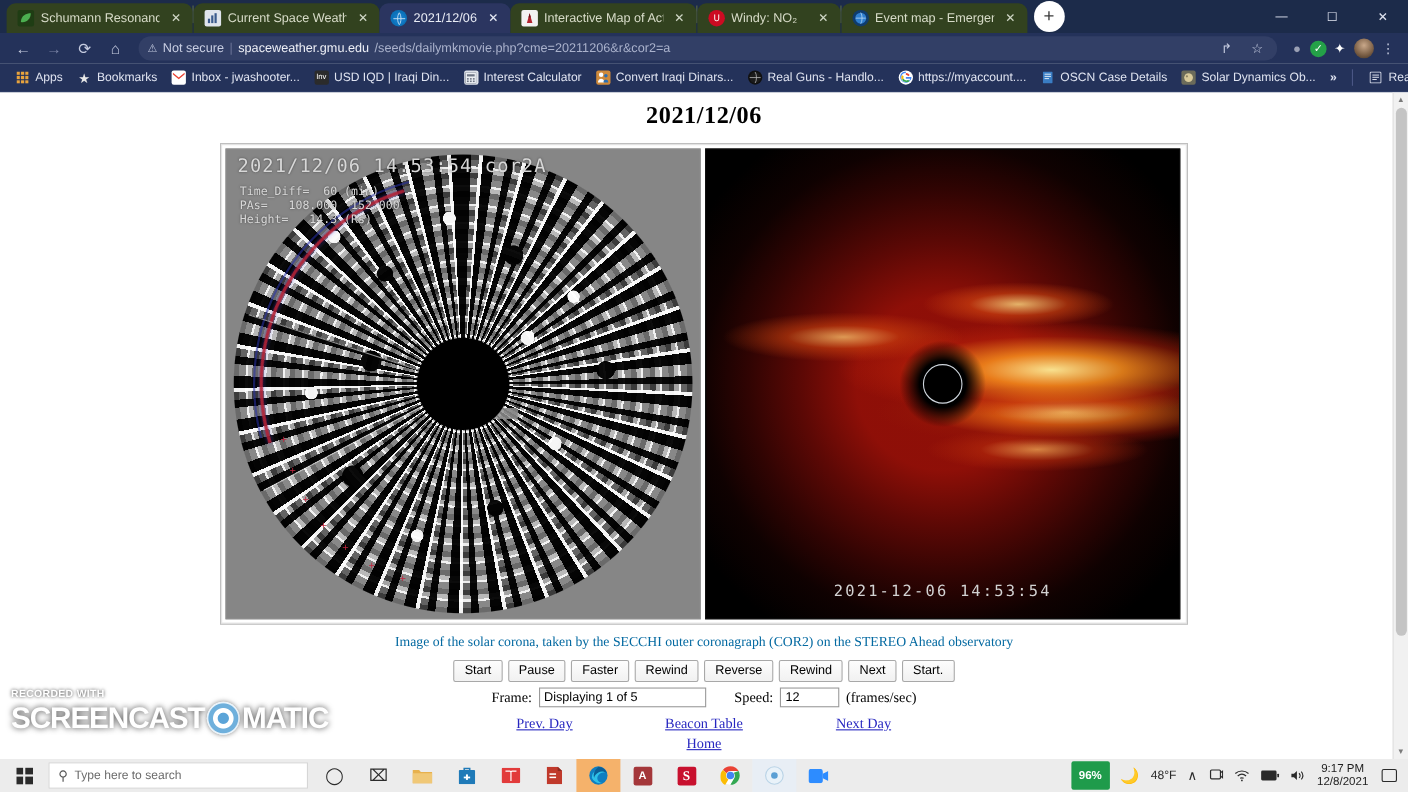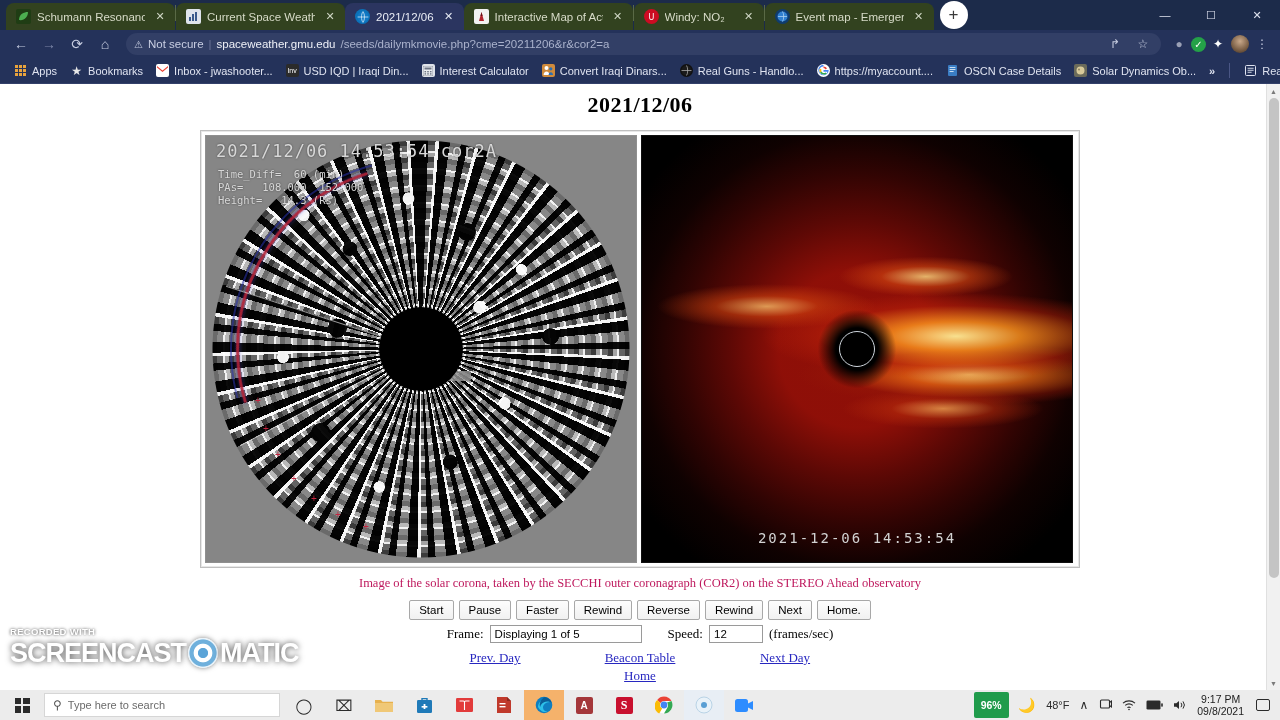--- a/index.html
+++ b/index.html
@@ -351,21 +351,21 @@
     text-align: center;
     color: #d2d2d2;
     font-family: "DejaVu Sans Mono", monospace;
     font-size: 14px;
     letter-spacing: 2px;
   }
 
   .caption {
     font-family: "Liberation Serif", serif;
     font-size: 12.5px;
-    color: #be185d;
+    color: #0369a1;
     margin-top: 8px;
   }
 
   .ctrl-row {
     margin-top: 9px;
     display: flex;
     justify-content: center;
     gap: 5px;
   }
   .ctrl-btn {
@@ -827,21 +827,21 @@
       <div class="caption">Image of the solar corona, taken by the SECCHI outer coronagraph (COR2) on the STEREO Ahead observatory</div>
 
       <div class="ctrl-row">
         <button class="ctrl-btn">Start</button>
         <button class="ctrl-btn">Pause</button>
         <button class="ctrl-btn">Faster</button>
         <button class="ctrl-btn">Rewind</button>
         <button class="ctrl-btn">Reverse</button>
         <button class="ctrl-btn">Rewind</button>
         <button class="ctrl-btn">Next</button>
-        <button class="ctrl-btn">Home.</button>
+        <button class="ctrl-btn">Start.</button>
       </div>
 
       <div class="field-row">
         <span>Frame:</span>
         <input class="txtinput in-frame" readonly="" value="Displaying 1 of 5" style="">
         <span style="width:14px"></span>
         <span>Speed:</span>
         <input class="txtinput in-speed" readonly="" value="12" style="">
         <span>(frames/sec)</span>
       </div>
@@ -983,17 +983,17 @@
         </svg>
     </span>
     <span class="tray-ic">
       <svg width="14" height="12" viewBox="0 0 14 12">
           <path d="M1 4.3h2.3L6 2v8L3.3 7.7H1z" fill="#2b2b2b"></path>
           <path d="M8 3.8a3.4 3.4 0 0 1 0 4.4M10 2.4a5.8 5.8 0 0 1 0 7.2" stroke="#2b2b2b" stroke-width="1" fill="none"></path>
         </svg>
     </span>
     <span class="tray-clock">
       <div>9:17 PM</div>
-      <div>09/8/2021</div>
+      <div>12/8/2021</div>
     </span>
     <span class="notif-ic"></span>
   </div>
 </div>
 
 </body></html>

